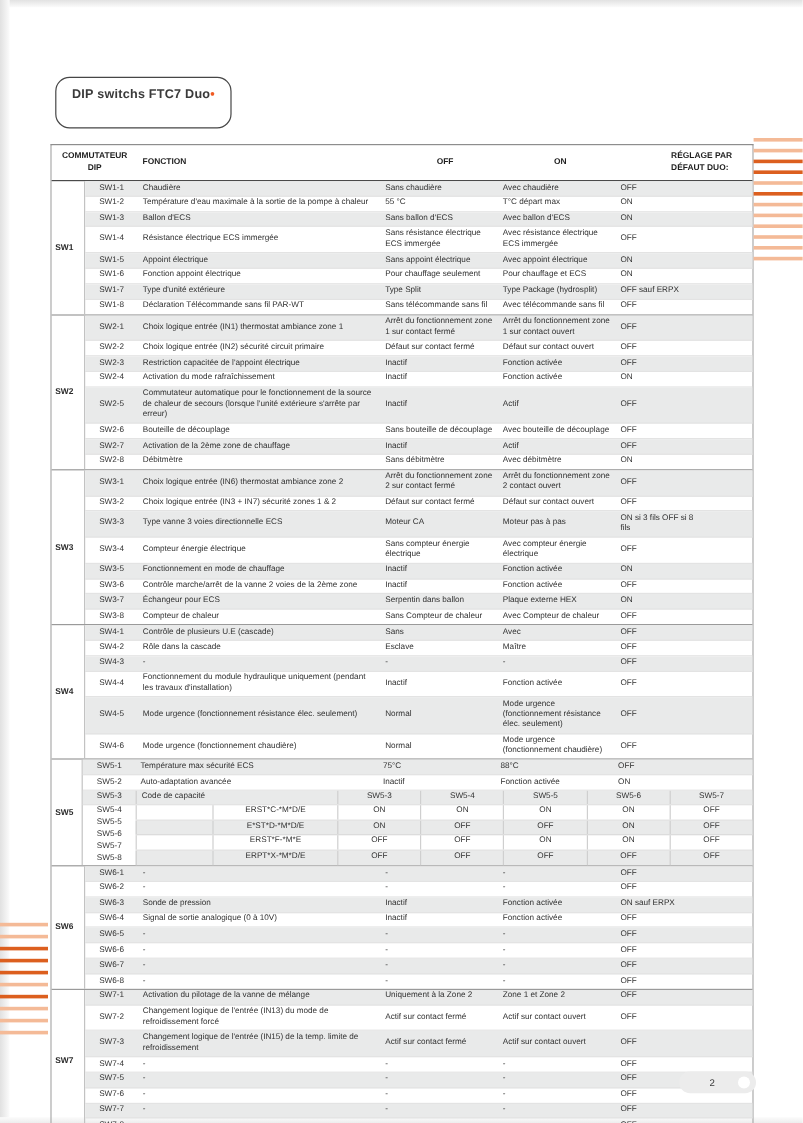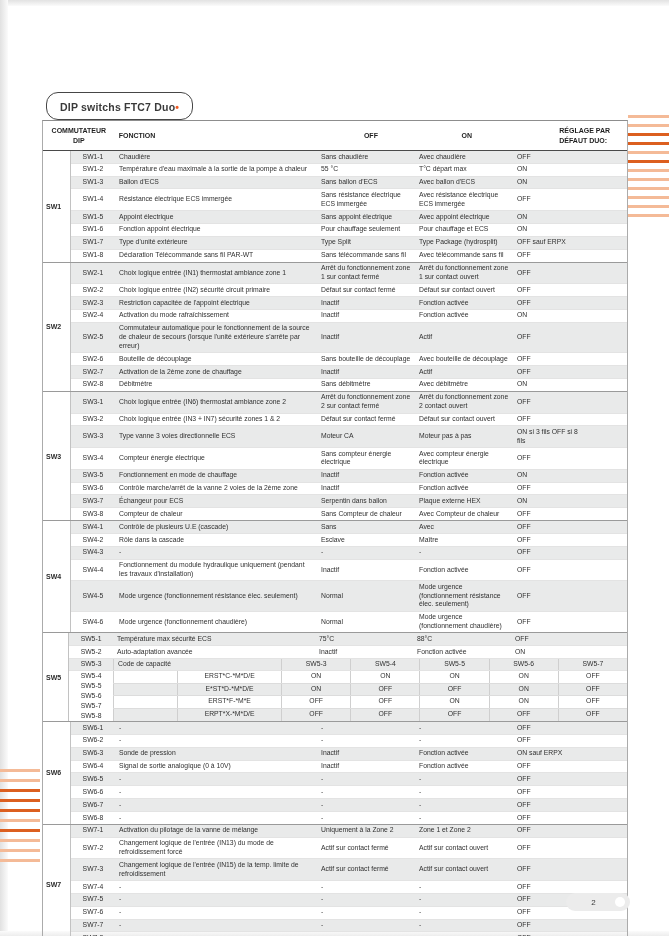--- a/index.html
+++ b/index.html
@@ -10,22 +10,22 @@
   }
   
   .edge-top { position:absolute; left:0; top:0; width:100%; height:6px;
     background:linear-gradient(#e2e2e2,#fbfbfb); }
   .edge-left { position:absolute; left:0; top:0; width:8px; height:100%;
     background:linear-gradient(90deg,#e1e1e1,#fbfbfb); }
   .edge-bottom { position:absolute; left:0; bottom:0; width:100%; height:5px;
     background:linear-gradient(#fbfbfb,#ededed); }
 
   
-  .title-box { position:absolute; left:46px; top:92px; border:1.5px solid #464646;
-    border-radius:12px; padding:4px 13px 4px 13px; background:#fff; }
+  .title-box { position:absolute; left:46px; top:64px; border:1.5px solid #464646;
+    border-radius:12px; padding:4px 13px 19px 13px; background:#fff; }
   .title-text { font-size:10.5px; font-weight:bold; color:#3a3a3a; letter-spacing:0.2px; }
   .title-dot { font-size:10.5px; font-weight:bold; }
 
   
   .dip-table { position:absolute; left:42px; top:120px; width:586px;
     border-top:1px solid #8d8d8d; border-left:1px solid #ababab; border-right:1px solid #ababab;
     border-bottom:1.5px solid #8d8d8d; font-size:6.8px; line-height:1.3; }
   .thead { display:flex; align-items:center; height:30px; font-weight:bold;
     border-bottom:1.5px solid #4a4a4a; color:#1f1f1f; font-size:7px; }
   .h-dip { width:72px; text-align:center; white-space:pre-line; }

